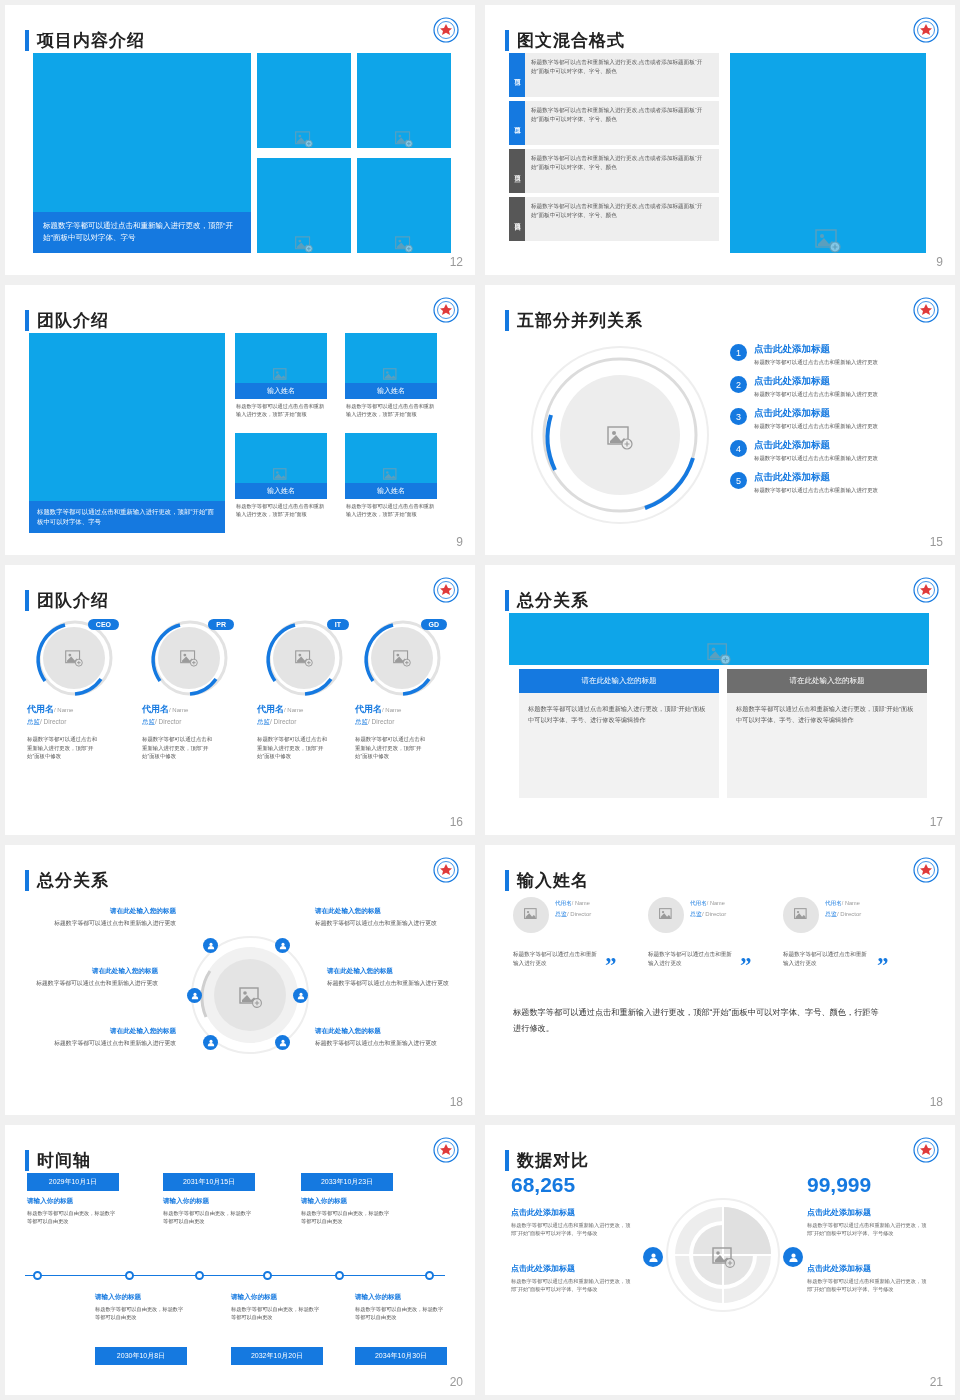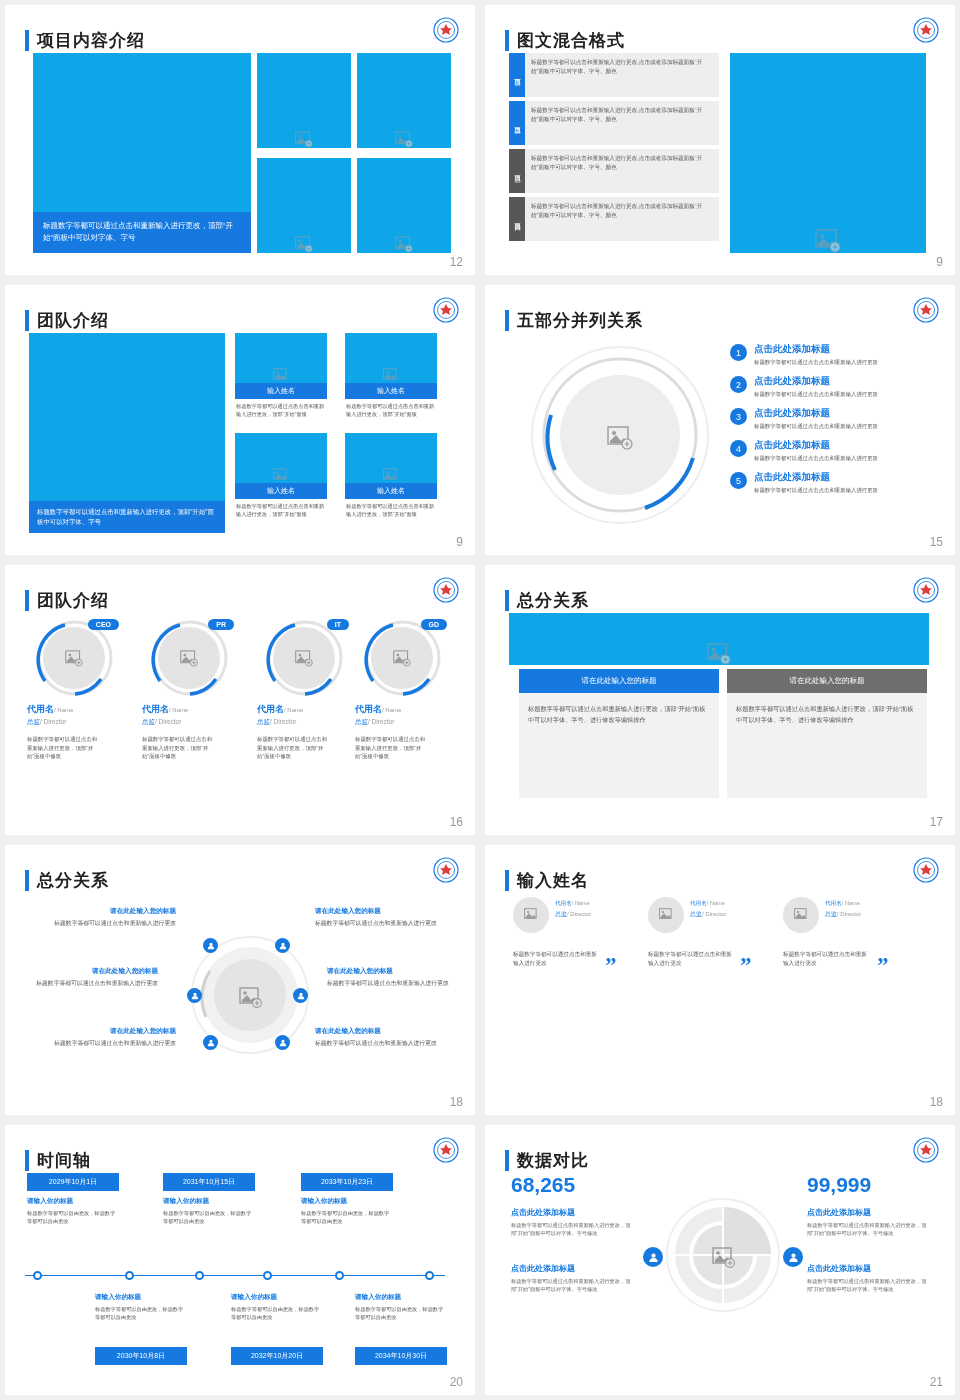--- a/index.html
+++ b/index.html
@@ -728,20 +728,21 @@
           </svg>
         </div>
       <div>
         <div class="s19-nm"><span style="color:#1579e0">代用名</span><span>/ Name</span></div>
         <div class="s19-ti"><span style="color:#1579e0">总监</span><span>/ Director</span></div>
       </div>
     </div>
     <div class="s19-de" style="left:298px;">标题数字等都可以通过点击和重新输入进行更改</div>
     <div class="s19-q" style="left:392px;">”</div>
 
+    <div class="s19-foot">标题数字等都可以通过点击和重新输入进行更改，顶部“开始”面板中可以对字体、字号、颜色，行距等进行修改。</div>
     <div class="pagenum">18</div>
   </div>
 
   <div class="slide">
     <div class="s-title">
       <div class="bar"></div>
       <div class="txt">时间轴</div>
     </div>
     <div class="logo">
       <svg viewBox="0 0 26 26" width="26" height="26">

